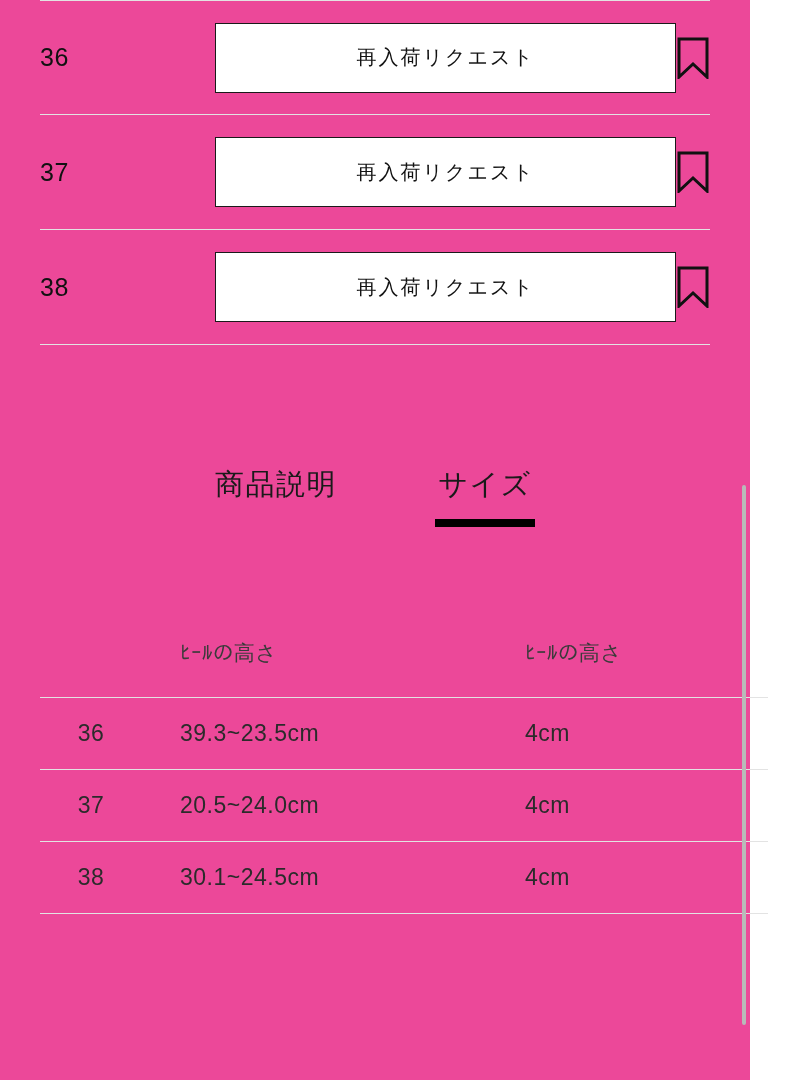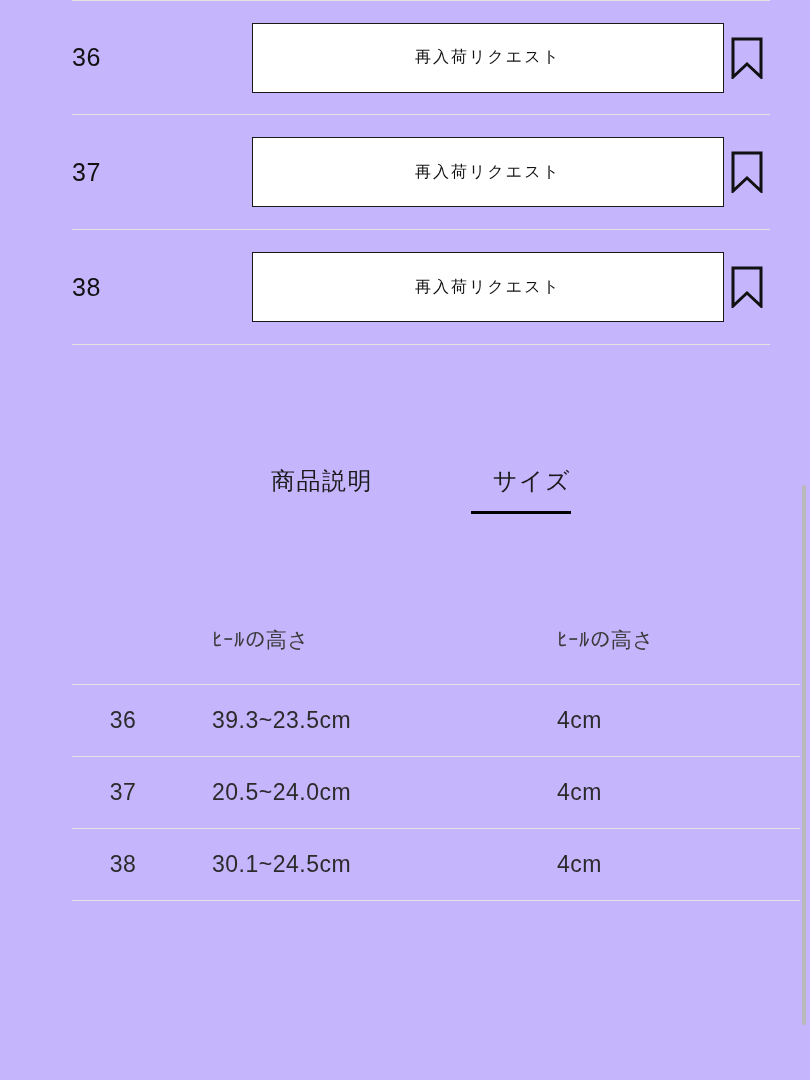--- a/index.html
+++ b/index.html
@@ -9,24 +9,23 @@
     width: 810px;
     height: 1080px;
     background: #ffffff;
     font-family: "Liberation Sans", "DejaVu Sans", sans-serif;
     color: #1a1a1a;
     overflow: hidden;
   }
 
   #page {
     position: relative;
-    width: 810px;
+    width: 750px;
     height: 1080px;
-    background: #c4b5fd;
-    padding-left: 32px;
+    background: #ec4899;
   }
 
   
   .size-list {
     padding: 0 40px;
   }
   .size-row {
     display: flex;
     align-items: center;
     height: 115px;
@@ -42,21 +41,21 @@
     color: #111;
   }
   .restock-btn {
     width: 472px;
     height: 70px;
     border: 1.5px solid #1a1a1a;
     background: #ffffff;
     display: flex;
     align-items: center;
     justify-content: center;
-    font-size: 16px;
+    font-size: 20px;
     letter-spacing: 2px;
     color: #111;
     cursor: pointer;
     font-family: "Liberation Sans", "DejaVu Sans", sans-serif;
   }
   .bookmark-wrap {
     flex: 1;
     display: flex;
     align-items: center;
     justify-content: center;
@@ -66,29 +65,29 @@
 
   
   .tabs {
     margin-top: 120px;
     display: flex;
     justify-content: center;
     gap: 98px;
     align-items: flex-start;
   }
   .tab {
-    font-size: 24px;
+    font-size: 29px;
     letter-spacing: 1.5px;
     padding-bottom: 14px;
     color: #1a1a1a;
     cursor: pointer;
-    text-align: right;
+    text-align: center;
   }
   .tab.active {
-    border-bottom: 3px solid #000000;
+    border-bottom: 8px solid #000000;
     width: 100px;
   }
 
   
   .size-table {
     margin: 112px 40px 0 40px;
     width: 728px;
     border-collapse: collapse;
   }
   .size-table th {

